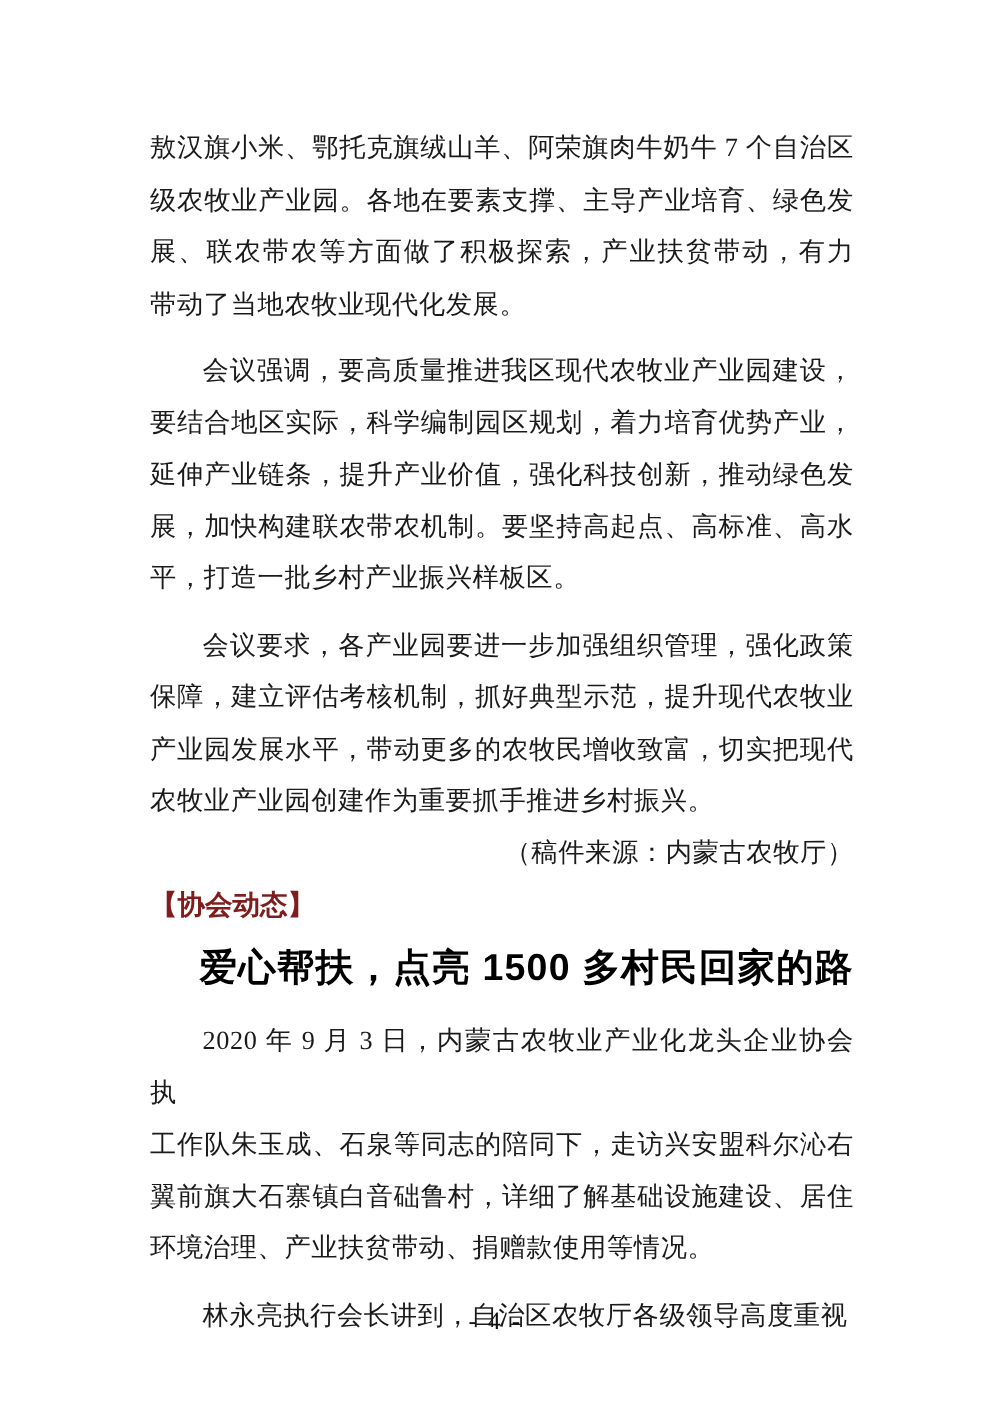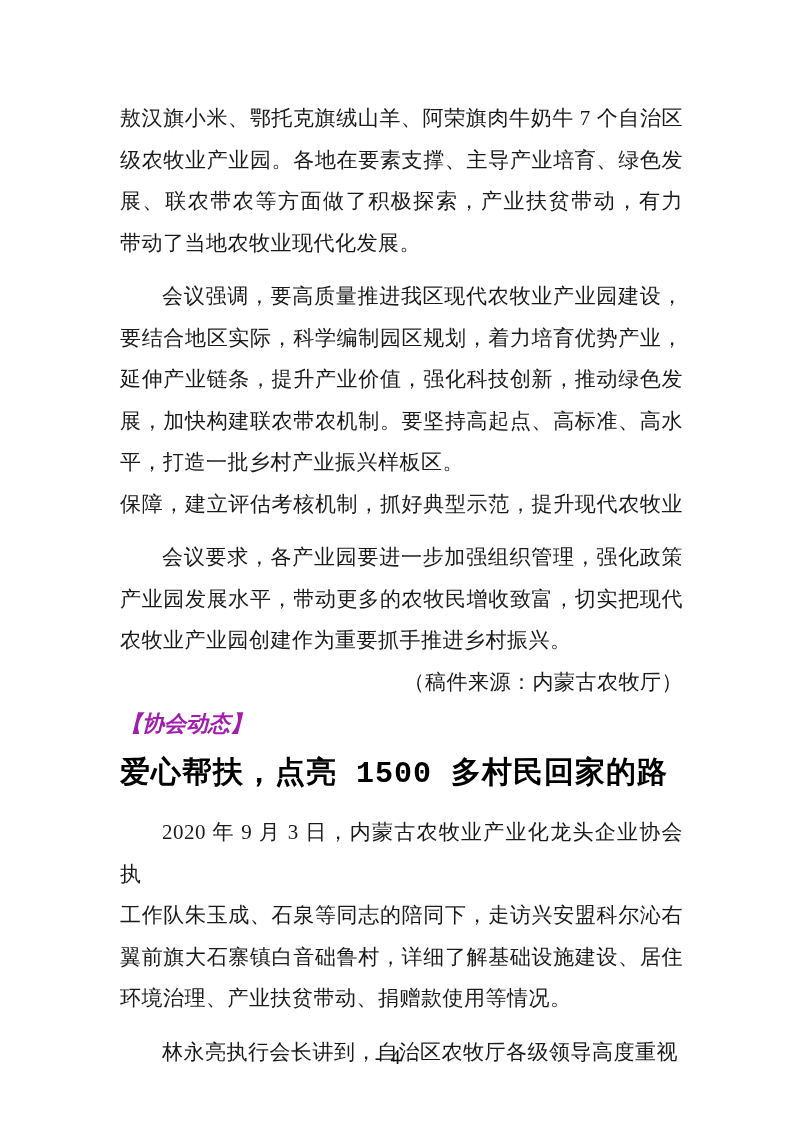--- a/index.html
+++ b/index.html
@@ -45,30 +45,29 @@
     line-height: 41.5px;
     text-align: right;
     letter-spacing: 0.5px;
   }
   .section-header {
     margin: 0;
     font-family: "Liberation Sans", "DejaVu Sans", sans-serif;
     font-weight: bold;
     font-size: 22px;
     line-height: 42px;
-    color: #a21caf;
-    font-style: italic;
+    color: #7f1d1d;
   }
   .article-title {
     margin: 6px 0 14px 0;
-    font-family: Liberation Mono, monospace;
+    font-family: Liberation Sans, sans-serif;
     font-weight: bold;
     font-size: 30px;
     line-height: 47px;
-    text-align: left;
+    text-align: right;
     color: #000000;
     letter-spacing: 1px;
   }
   .page-number {
     position: absolute;
     left: 0;
     right: 0;
     top: 1046px;
     text-align: center;
     font-size: 20px;
@@ -91,22 +90,22 @@
         <span class="line last" style="display:block">带动了当地农牧业现代化发展。</span>
       </p>
       <p class="para">
         <span class="line indent" style="display:block">会议强调，要高质量推进我区现代农牧业产业园建设，</span>
         <span class="line" style="display:block">要结合地区实际，科学编制园区规划，着力培育优势产业，</span>
         <span class="line" style="display:block">延伸产业链条，提升产业价值，强化科技创新，推动绿色发</span>
         <span class="line" style="display:block">展，加快构建联农带农机制。要坚持高起点、高标准、高水</span>
         <span class="line last" style="display:block">平，打造一批乡村产业振兴样板区。</span>
       </p>
       <p class="para">
+        <span class="line indent" style="display:block">会议要求，各产业园要进一步加强组织管理，强化政策</span>
         <span class="line" style="display:block">保障，建立评估考核机制，抓好典型示范，提升现代农牧业</span>
-        <span class="line indent" style="display:block">会议要求，各产业园要进一步加强组织管理，强化政策</span>
         <span class="line" style="display:block">产业园发展水平，带动更多的农牧民增收致富，切实把现代</span>
         <span class="line last" style="display:block">农牧业产业园创建作为重要抓手推进乡村振兴。</span>
       </p>
       <div class="source-line">（稿件来源：内蒙古农牧厅）</div>
     </section>
 
     <section>
       <h2 class="section-header">【协会动态】</h2>
       <h1 class="article-title">爱心帮扶，点亮 1500 多村民回家的路</h1>
       <p class="para">

